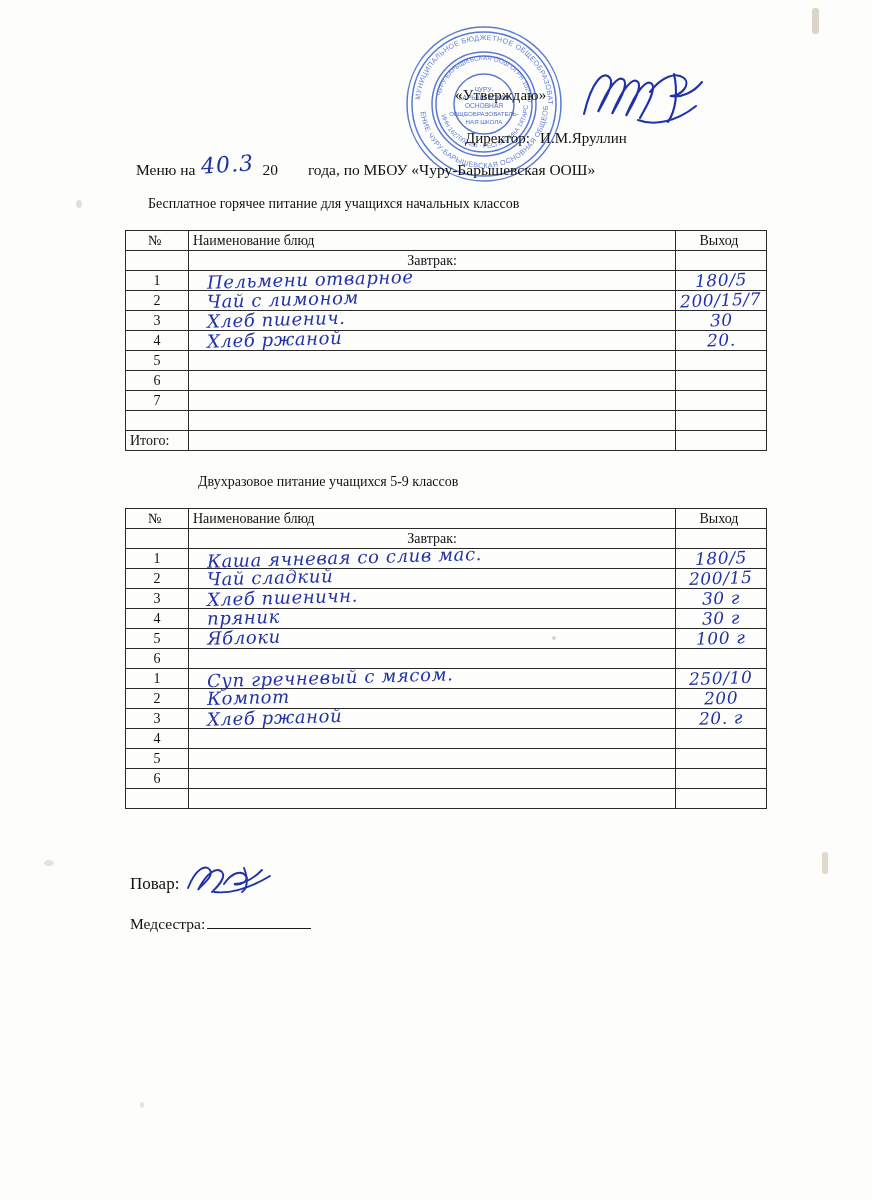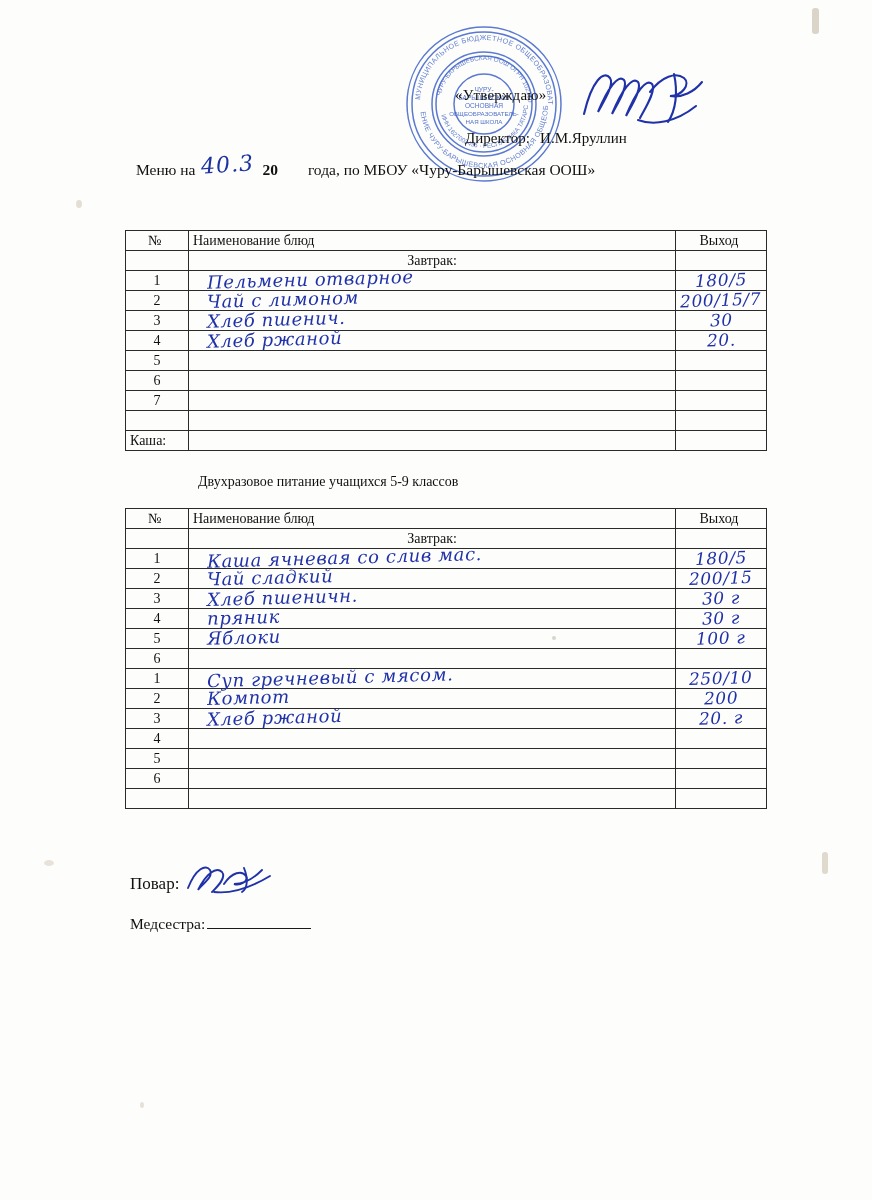--- a/index.html
+++ b/index.html
@@ -88,21 +88,20 @@
     font-size: 22px;
     letter-spacing: 1px;
     position: relative;
     top: -3px;
     margin: 0 4px 0 6px;
     transform: rotate(-4deg);
     display: inline-block;
   }
   .menu-line .yr {
     margin: 0 4px;
-    font-weight: bold;
   }
   .menu-line .blank-small {
     display: inline-block;
     width: 26px;
   }
 
   .subtitle-1 {
     position: absolute;
     left: 148px;
     top: 196px;
@@ -252,20 +251,21 @@
   </div>
 
   <div class="director-line">
     <span>Директор:</span><span class="director-name">И.М.Яруллин</span>
   </div>
 
   <div class="menu-line">
     <span>Меню на</span><span class="hand-date">40.3</span><span class="yr">20</span><span class="blank-small"></span><span>года, по МБОУ «Чуру-Барышевская ООШ»</span>
   </div>
 
+  <div class="subtitle-1">Бесплатное  горячее питание для учащихся начальных классов</div>
   <div class="subtitle-2">Двухразовое питание учащихся 5-9 классов</div>
 
   <table class="menu-table" id="t1" style="left:125px; top:230px; width:622px;">
     <tbody>
       <tr class="hdr">
         <td class="col-num">№</td>
         <td class="col-name">Наименование блюд</td>
         <td class="col-out">Выход</td>
       </tr>
       <tr>
@@ -307,21 +307,21 @@
         <td class="col-num">7</td>
         <td class="col-name"><span class="hw hw-dish"></span></td>
         <td class="col-out"><span class="hw hw-out"></span></td>
       </tr>
       <tr>
         <td class="col-num"></td>
         <td class="col-name"></td>
         <td class="col-out"></td>
       </tr>
       <tr>
-        <td class="col-num total-cell">Каша:</td>
+        <td class="col-num total-cell">Итого:</td>
         <td class="col-name"></td>
         <td class="col-out"></td>
       </tr>
     </tbody>
   </table>
 
   <table class="menu-table" id="t2" style="left:125px; top:508px; width:622px;">
     <tbody>
       <tr class="hdr">
         <td class="col-num">№</td>

